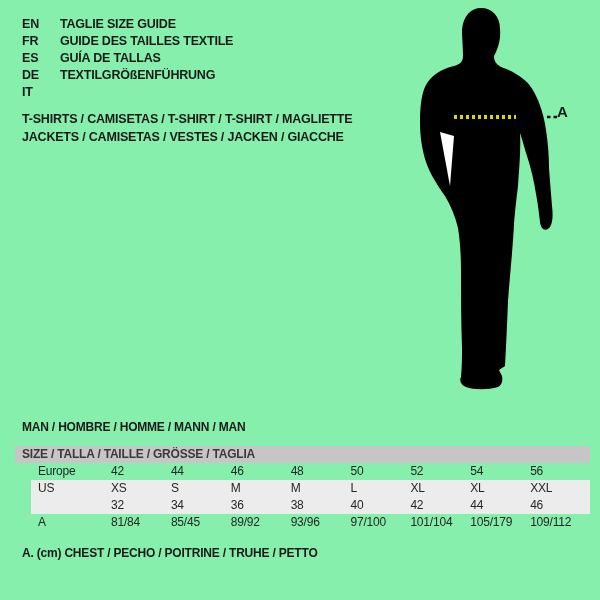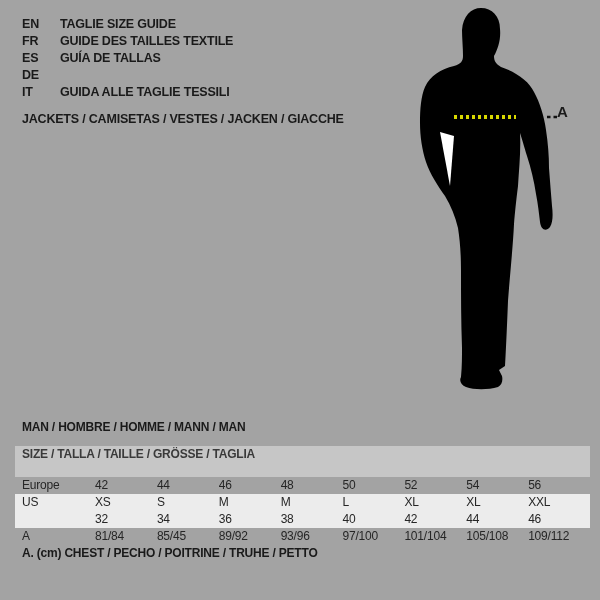--- a/index.html
+++ b/index.html
@@ -1,36 +1,36 @@
 <!DOCTYPE html>
 <html><head>
 <meta charset="utf-8">
 <style>
   html,body{margin:0;padding:0;background:#fff;}
   #canvas{
-    position:relative;width:600px;height:600px;background:#a3a3a3;overflow:hidden;
+    position:relative;width:600px;height:600px;background:#86efac;overflow:hidden;
     font-family:"Liberation Sans","DejaVu Sans",sans-serif;color:#1a1a1a;
   }
   
   .lang-block{position:absolute;left:22px;top:16px;}
   .lang-row{display:flex;height:17px;line-height:17px;font-size:12.5px;font-weight:bold;letter-spacing:-0.2px;}
   .lang-code{width:38px;flex:0 0 38px;}
   
   .cat-block{position:absolute;left:22px;top:110px;}
   .cat-line{height:18px;line-height:18px;font-size:12.5px;font-weight:bold;letter-spacing:-0.2px;}
   
   .figure-wrap{position:absolute;left:408px;top:6px;width:160px;height:385px;}
   .measure-a{position:absolute;left:557px;top:103px;font-size:15px;font-weight:bold;}
   
   .section-title{position:absolute;left:22px;top:420px;font-size:12px;font-weight:bold;letter-spacing:-0.2px;}
   
   .size-table{position:absolute;left:15px;top:446px;width:575px;}
-  .thead{height:31px;line-height:16px;background:#c6c6c6;color:#3a3a3a;
+  .thead{height:17px;line-height:16px;background:#c6c6c6;color:#3a3a3a;
          font-size:12px;font-weight:bold;padding-left:7px;letter-spacing:-0.2px;box-sizing:border-box;}
-  .trow{display:flex;height:17px;line-height:17px;font-size:12px;letter-spacing:-0.2px;color:#262626;}
+  .trow{display:flex;height:17px;line-height:17px;font-size:12px;letter-spacing:-0.2px;color:#262626;margin-left:16px;}
   .trow.shaded{background:#ececec;}
   .tlabel{flex:0 0 80px;padding-left:7px;box-sizing:border-box;text-align:left;}
   .cell{flex:1 1 0;}
   
   .footnote{position:absolute;left:22px;top:546px;font-size:12px;font-weight:bold;letter-spacing:-0.2px;text-align:center;}
 </style>
 </head>
 <body>
 
 <div id="canvas">
@@ -43,28 +43,29 @@
     <div class="lang-row">
       <span class="lang-code">FR</span>
       <span class="lang-text">GUIDE DES TAILLES TEXTILE</span>
     </div>
     <div class="lang-row">
       <span class="lang-code">ES</span>
       <span class="lang-text">GUÍA DE TALLAS</span>
     </div>
     <div class="lang-row">
       <span class="lang-code">DE</span>
+      <span class="lang-text">TEXTILGRÖßENFÜHRUNG</span>
     </div>
     <div class="lang-row">
       <span class="lang-code">IT</span>
-      <span class="lang-text">GUIDA ALLE TAGLIE TESSILI</span>
     </div>
   </div>
 
   <div class="cat-block">
+    <div class="cat-line">T-SHIRTS / CAMISETAS / T-SHIRT / T-SHIRT / MAGLIETTE</div>
     <div class="cat-line">JACKETS / CAMISETAS / VESTES / JACKEN / GIACCHE</div>
   </div>
 
   <div class="figure-wrap">
     <svg width="160" height="385" viewBox="0 0 160 385" xmlns="http://www.w3.org/2000/svg">
       <path fill="#000000" d="
         M 54 24
         C 55 10, 63 2, 73 2
         C 84 2, 92 10, 92 23
         C 93 33, 90 43, 86 50
@@ -147,20 +148,20 @@
     </div>
 
     <div class="trow">
       <div class="tlabel">A</div>
       <div class="cell">81/84</div>
       <div class="cell">85/45</div>
       <div class="cell">89/92</div>
       <div class="cell">93/96</div>
       <div class="cell">97/100</div>
       <div class="cell">101/104</div>
-      <div class="cell">105/108</div>
+      <div class="cell">105/179</div>
       <div class="cell">109/112</div>
     </div>
   </div>
 
   <div class="footnote">A. (cm) CHEST / PECHO / POITRINE / TRUHE / PETTO</div>
 
 </div>
 
 </body></html>

